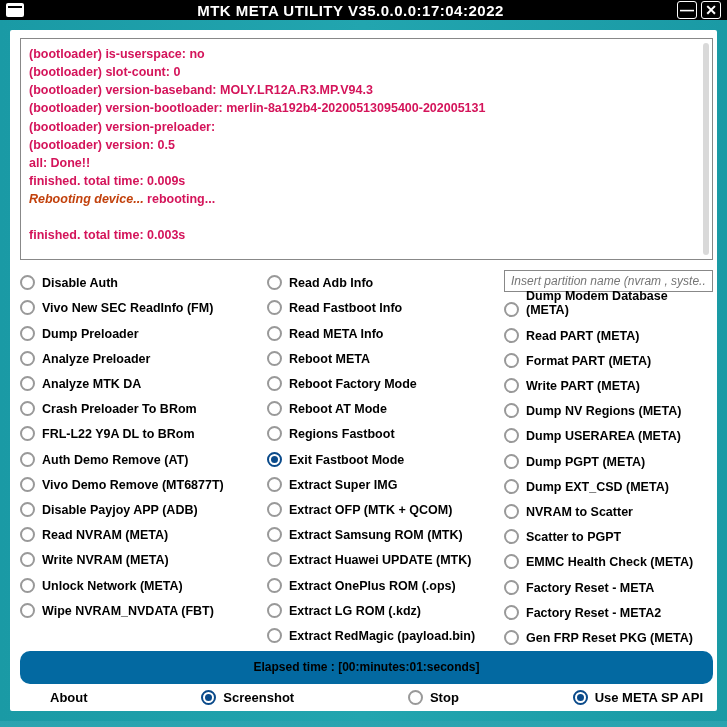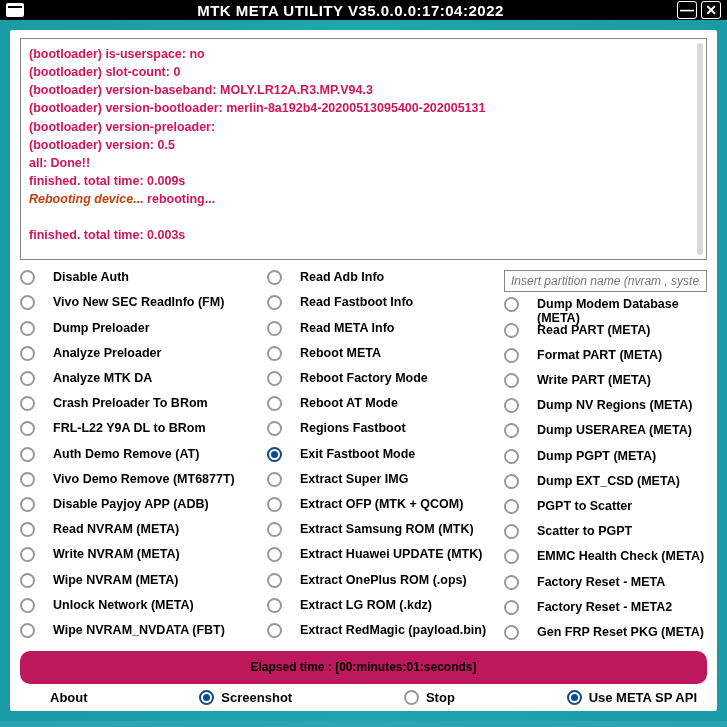--- a/index.html
+++ b/index.html
@@ -59,21 +59,21 @@
   }
   .window-body {
     background: linear-gradient(to right, #1a9aa5, #22a5af, #1a9aa5);
     padding: 10px;
     height: calc(727px - 26px);
   }
   .panel {
     background: #fff;
     border-radius: 2px;
     height: 100%;
-    padding: 8px 10px 6px 10px;
+    padding: 8px 4px 6px 10px;
     display: flex;
     flex-direction: column;
   }
   .log-box {
     border: 1px solid #888;
     height: 228px;
     padding: 6px 8px;
     font-size: 12.5px;
     font-weight: bold;
     line-height: 1.45;
@@ -98,22 +98,22 @@
   .col {
     display: flex;
     flex-direction: column;
     gap: 5.2px;
   }
   .col1 { width: 235px; }
   .col2 { width: 225px; }
   .col3 { flex: 1; }
   .radio-row {
     display: flex;
-    align-items: flex-start;
-    gap: 18px;
+    align-items: flex-end;
+    gap: 7px;
     cursor: pointer;
     font-size: 12.5px;
     font-weight: bold;
     color: #000;
     height: 20px;
   }
   .radio {
     width: 15px; height: 15px;
     border: 2px solid #999;
     border-radius: 50%;
@@ -136,21 +136,21 @@
     width: 100%;
     height: 22px;
     border: 1px solid #888;
     padding: 0 6px;
     font-size: 12px;
     font-style: italic;
     color: #888;
     background: #fff;
   }
   .status-bar {
-    background: #be185d;
+    background: #0369a1;
     border-radius: 10px;
     height: 34px;
     display: flex;
     align-items: center;
     justify-content: center;
     font-size: 12px;
     font-weight: bold;
     margin-top: 6px;
   }
   .bottom-row {
@@ -247,24 +247,20 @@
           <div class="radio-row">
             <span class="radio"></span>
             <span>Read NVRAM (META)</span>
           </div>
           <div class="radio-row">
             <span class="radio"></span>
             <span>Write NVRAM (META)</span>
           </div>
           <div class="radio-row">
             <span class="radio"></span>
-            <span>Wipe NVRAM (META)</span>
-          </div>
-          <div class="radio-row">
-            <span class="radio"></span>
             <span>Unlock Network (META)</span>
           </div>
           <div class="radio-row">
             <span class="radio"></span>
             <span>Wipe NVRAM_NVDATA (FBT)</span>
           </div>
         </div>
       <div class="col col2" id="col2">
           <div class="radio-row">
             <span class="radio"></span>
@@ -356,21 +352,21 @@
           <div class="radio-row">
             <span class="radio"></span>
             <span>Dump PGPT (META)</span>
           </div>
           <div class="radio-row">
             <span class="radio"></span>
             <span>Dump  EXT_CSD (META)</span>
           </div>
           <div class="radio-row">
             <span class="radio"></span>
-            <span>PGPT to Scatter</span>
+            <span>NVRAM to Scatter</span>
           </div>
           <div class="radio-row">
             <span class="radio"></span>
             <span>Scatter to PGPT</span>
           </div>
           <div class="radio-row">
             <span class="radio"></span>
             <span>EMMC Health Check (META)</span>
           </div>
           <div class="radio-row">

